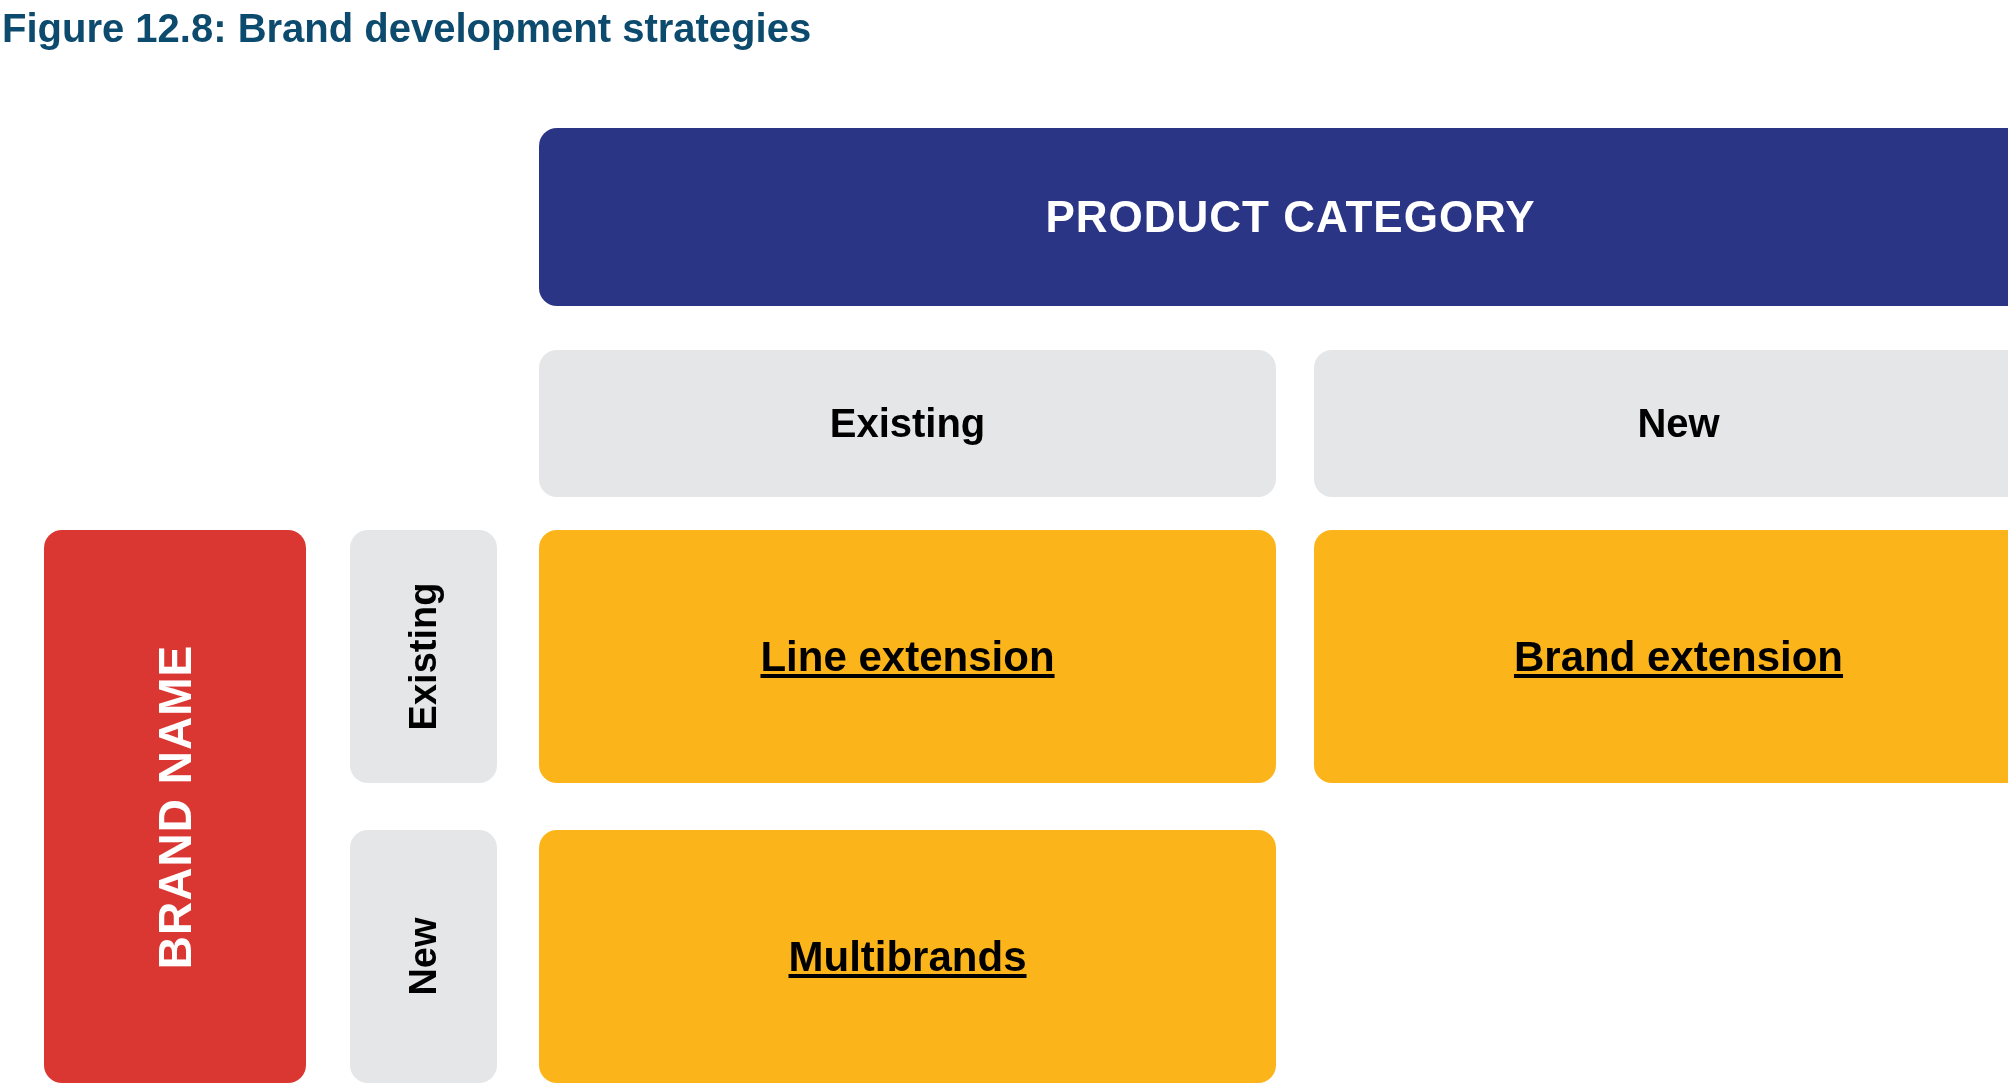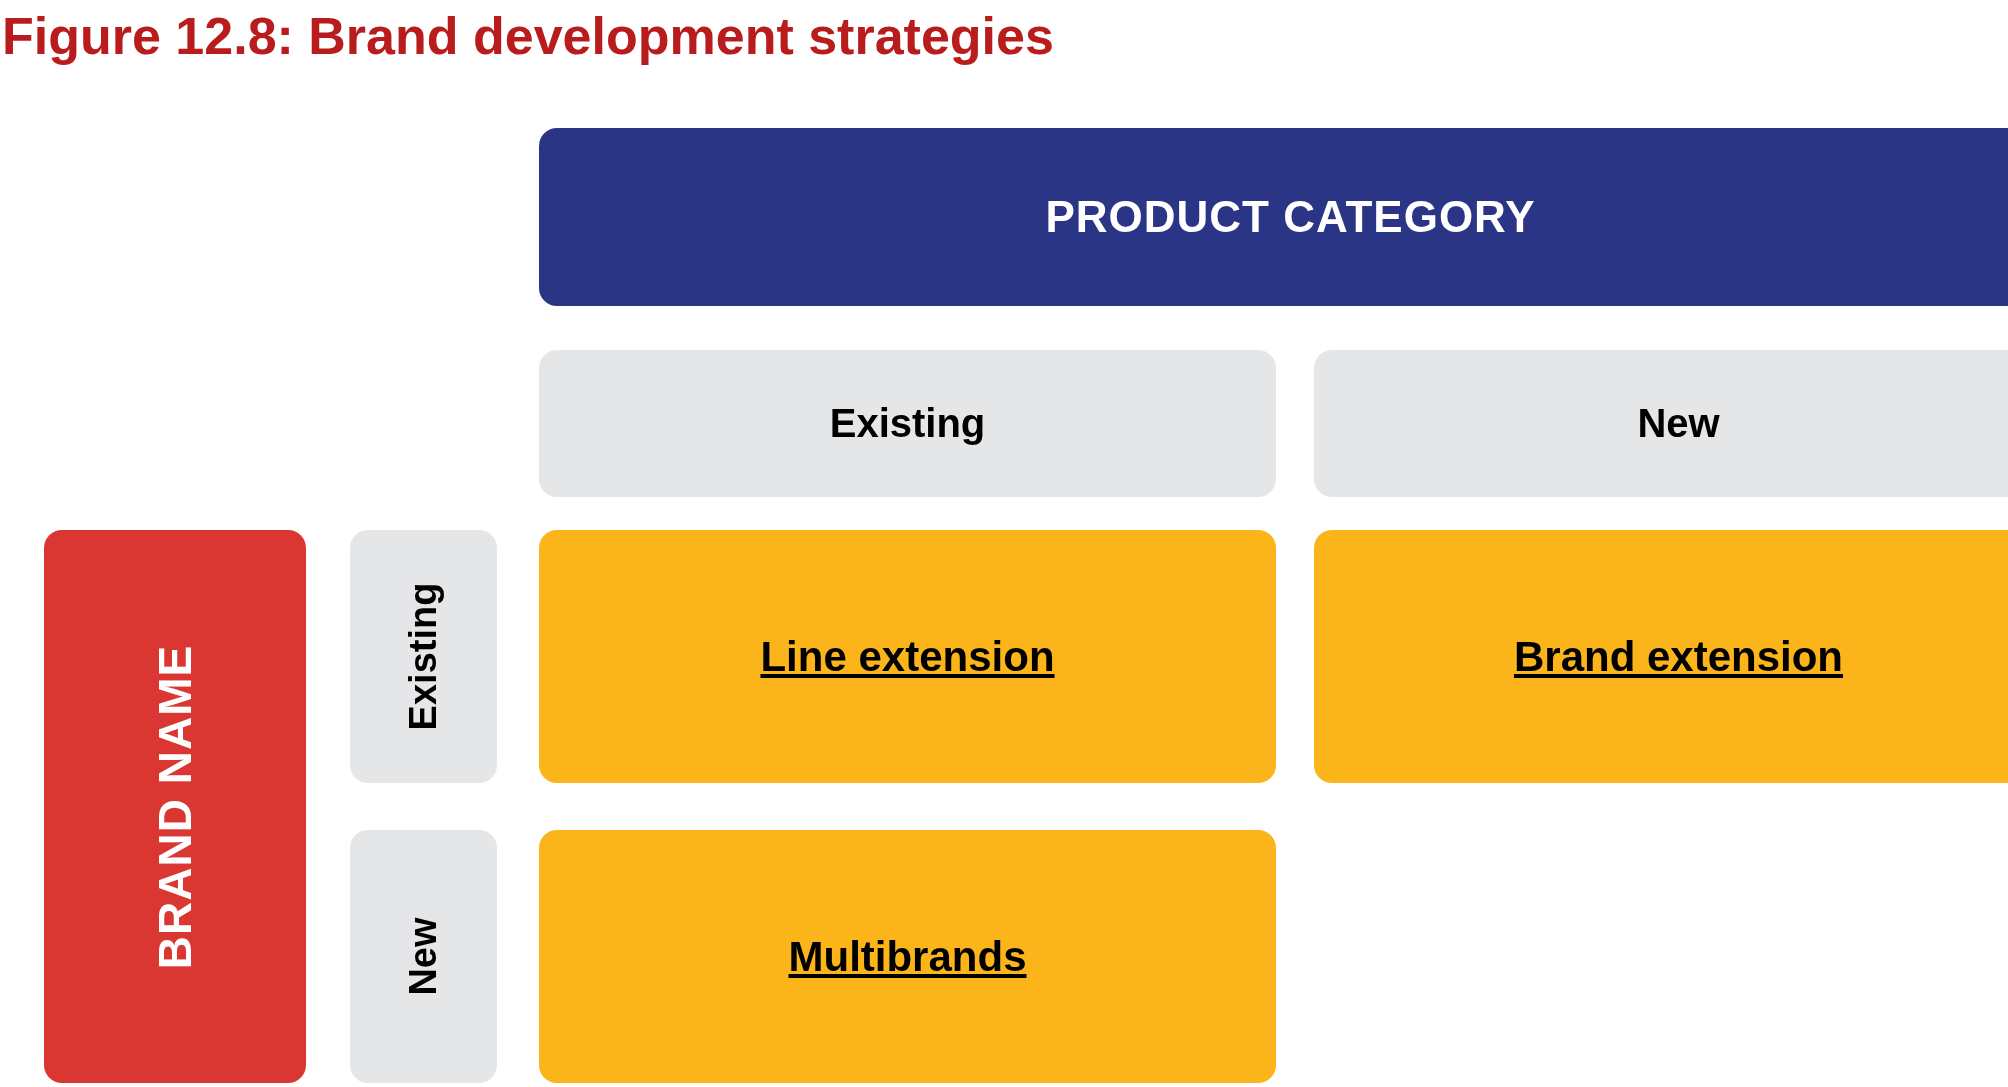--- a/index.html
+++ b/index.html
@@ -12,23 +12,23 @@
     width: 2008px;
     height: 1087px;
     background: #ffffff;
     font-family: "Liberation Sans", sans-serif;
     overflow: hidden;
   }
   .figure-title {
     position: absolute;
     left: 2px;
     top: 6px;
-    font-size: 52px;
+    font-size: 40px;
     font-weight: bold;
-    color: #b91c1c;
+    color: #0c4a6e;
     white-space: nowrap;
   }
   .box {
     position: absolute;
     display: flex;
     align-items: center;
     justify-content: center;
     border-radius: 18px;
     font-weight: bold;
     text-align: right;

